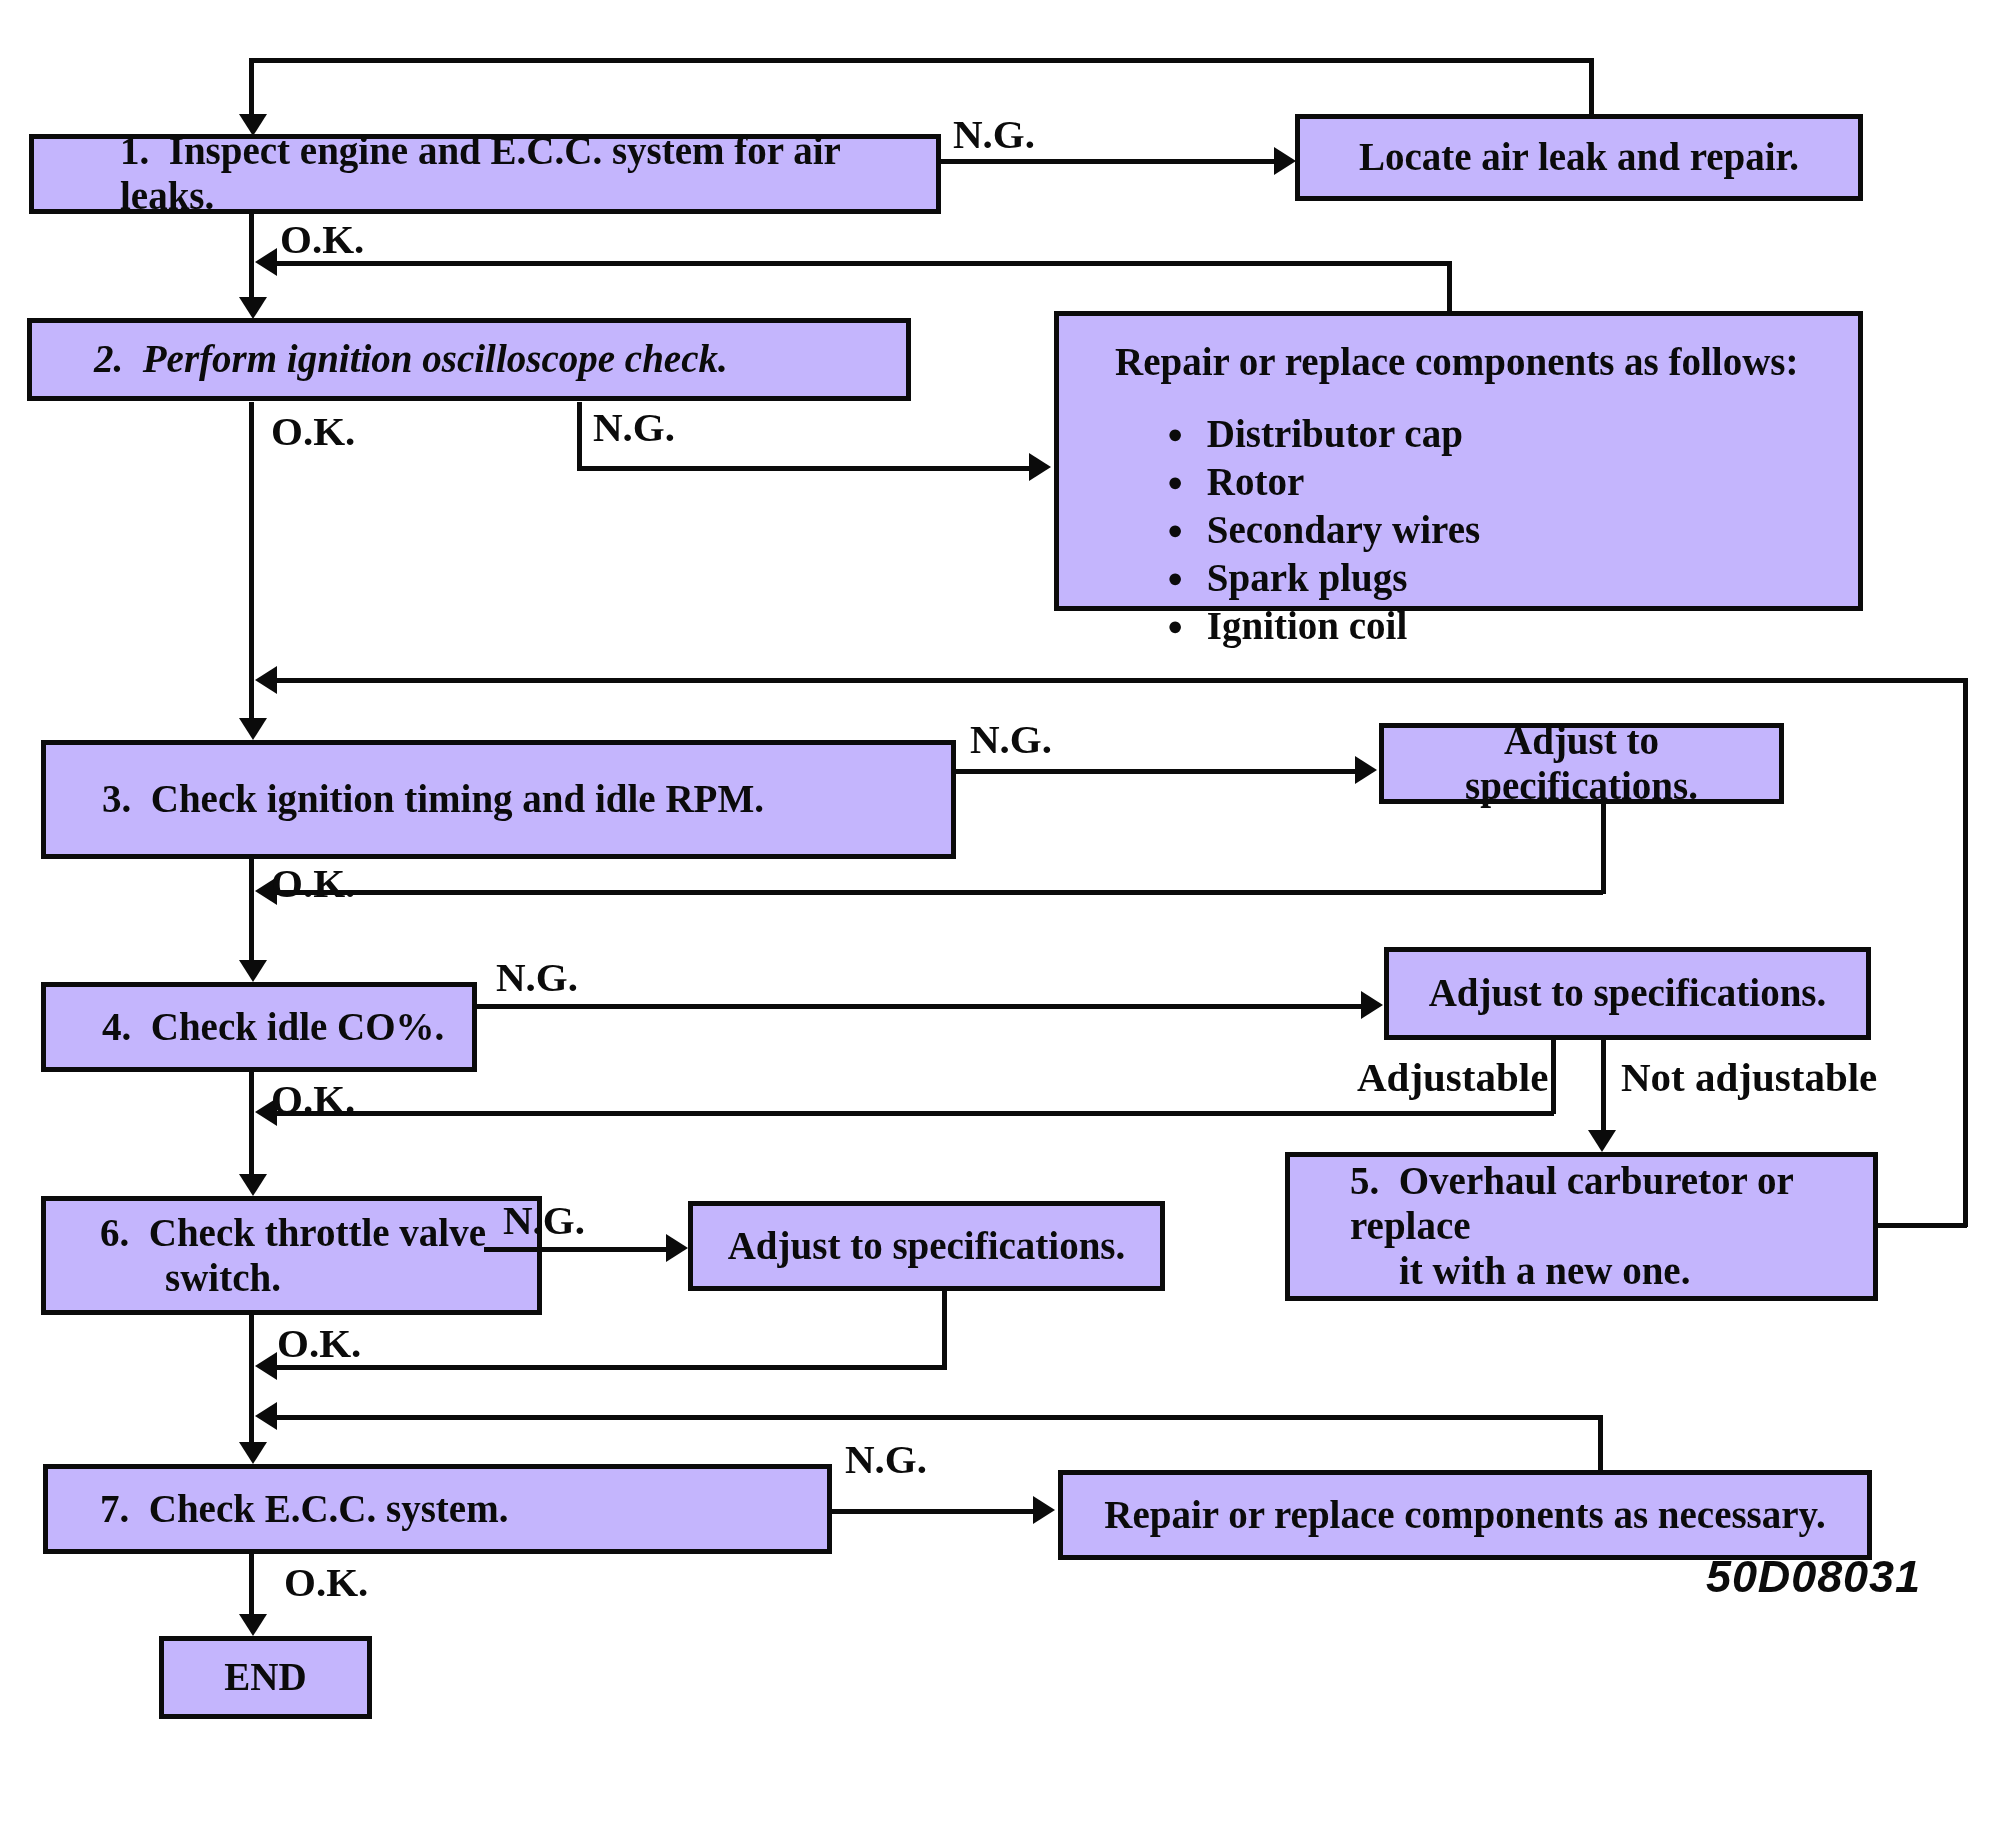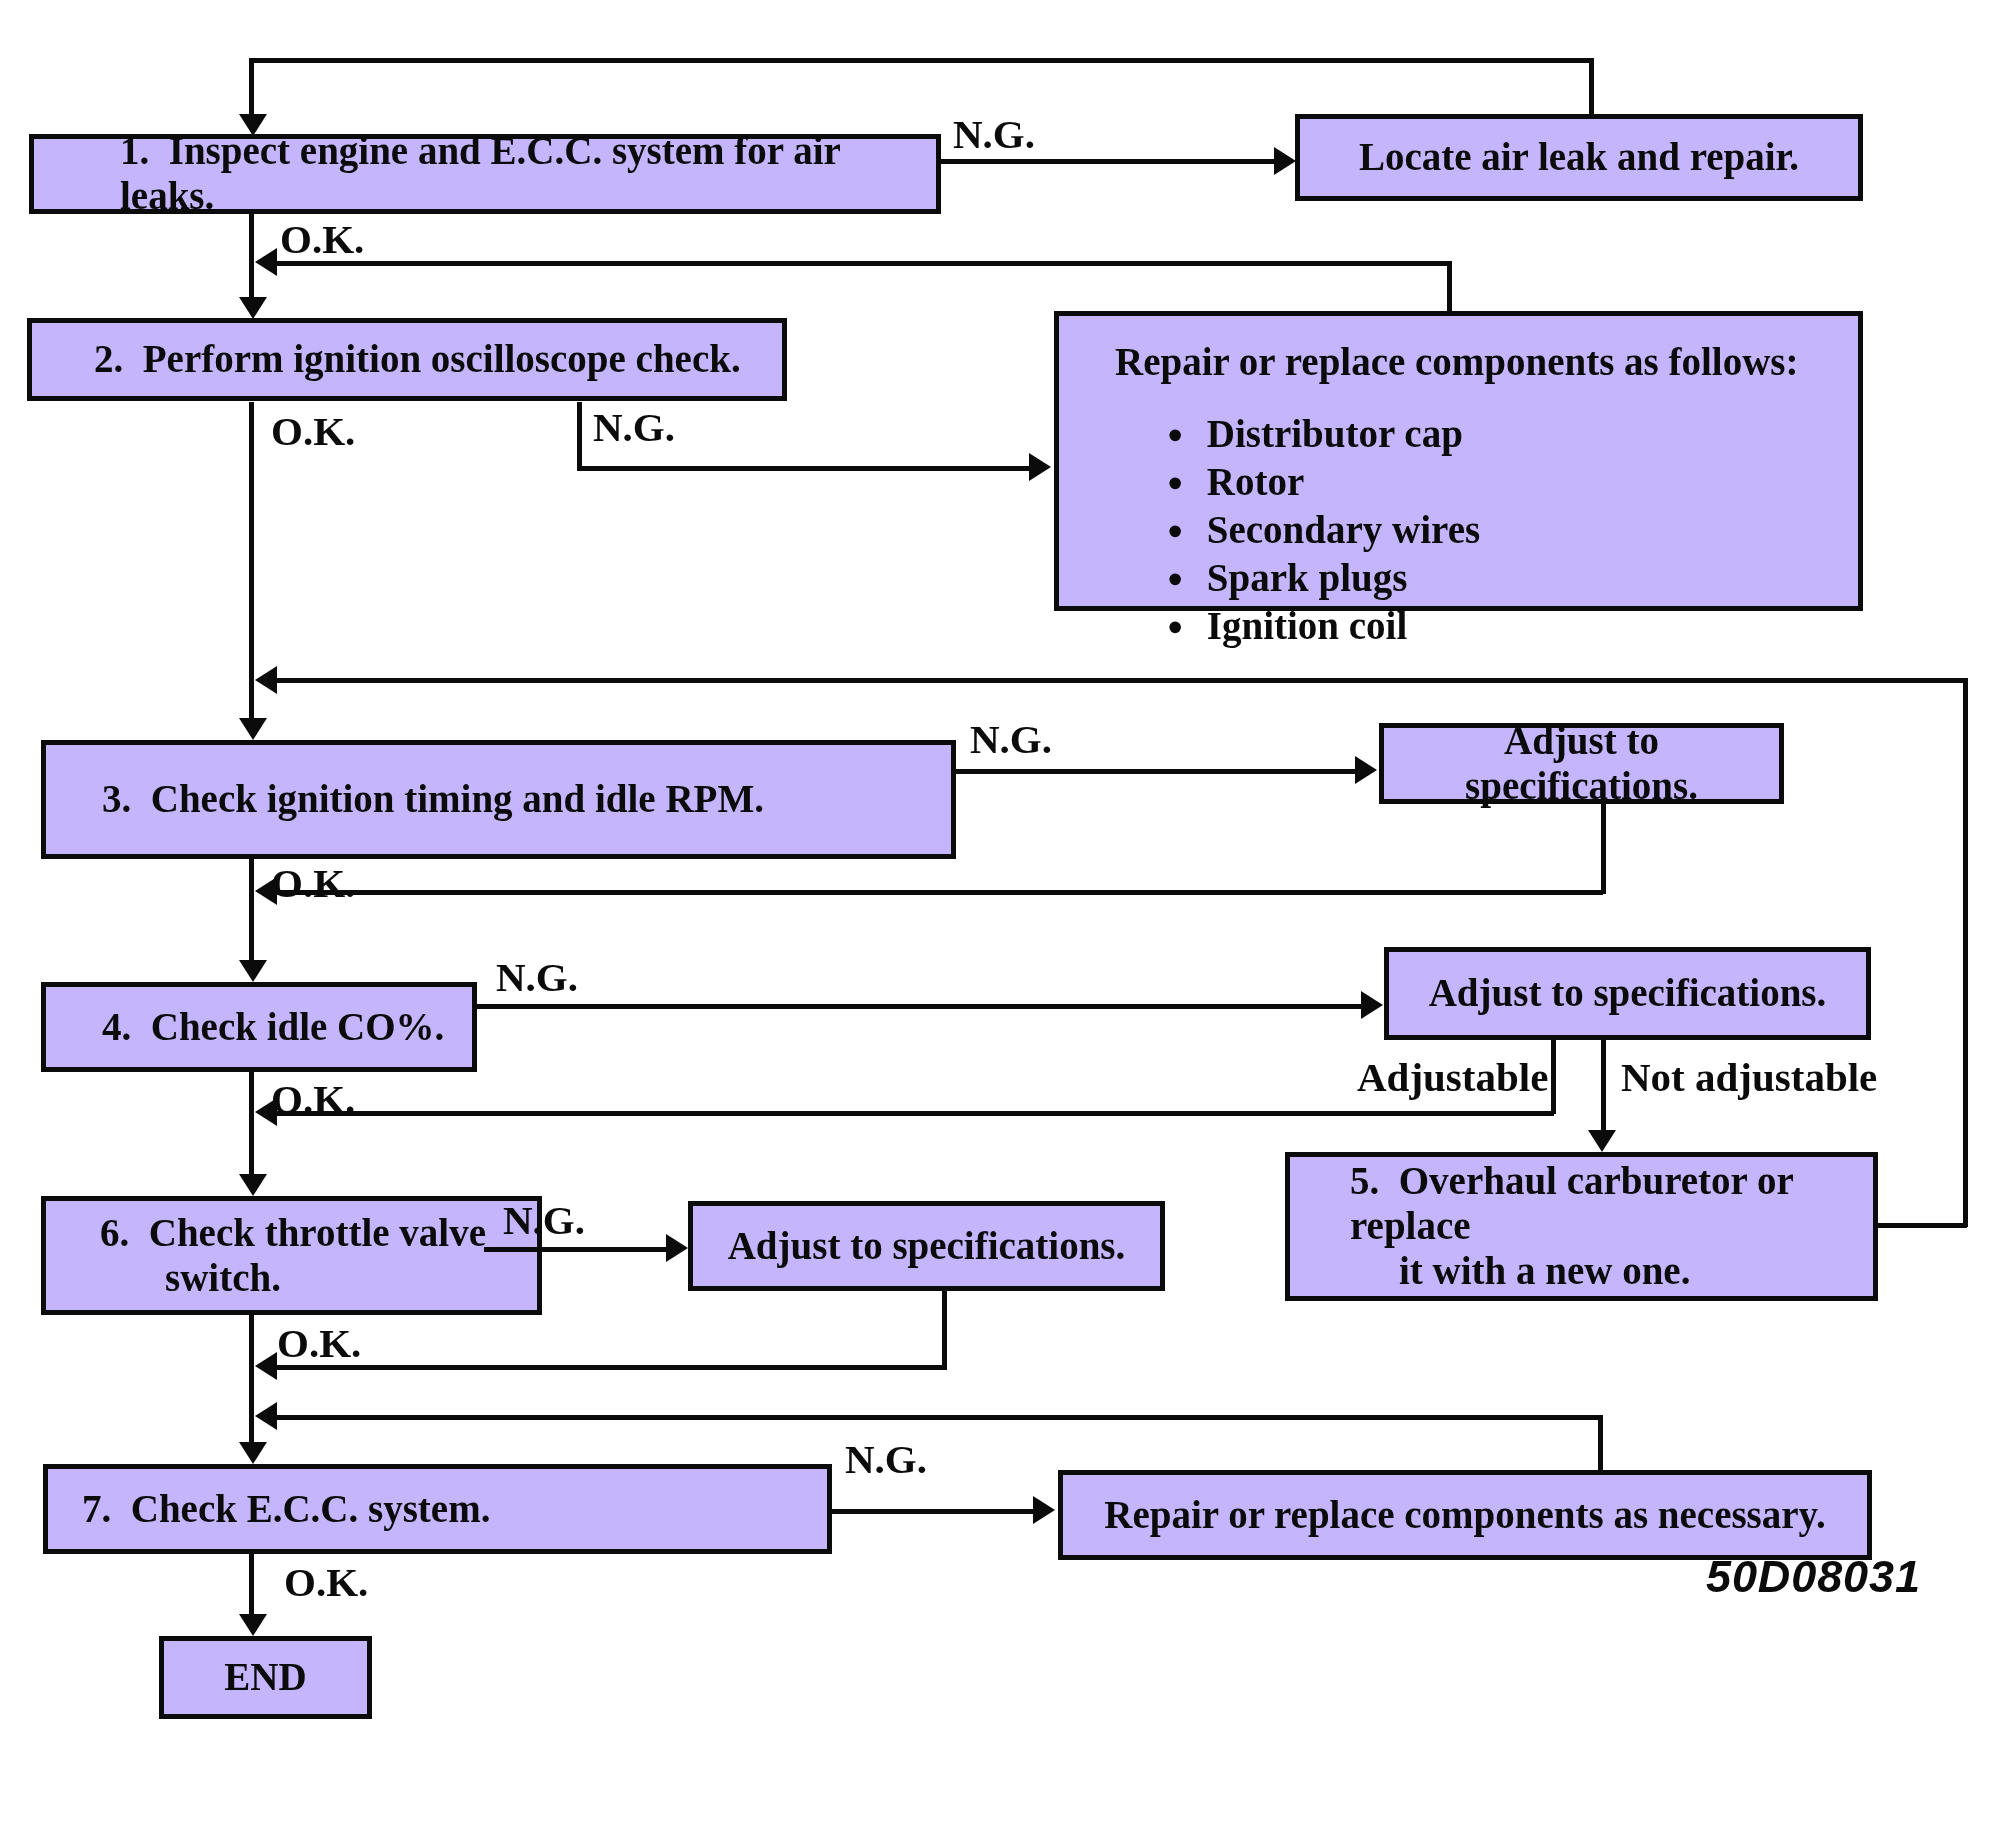--- a/index.html
+++ b/index.html
@@ -43,21 +43,21 @@
     <span class="txt">Locate air leak and repair.</span>
   </div>
 
   <div class="lbl" style="left:280px;top:215px;">O.K.</div>
   <div class="vline" style="left:249px;top:213px;height:87px;"></div>
   <div class="arr-d" style="left:239px;top:297px;"></div>
   <div class="hline" style="left:262px;top:261px;width:1187px;"></div>
   <div class="arr-l" style="left:255px;top:248px;"></div>
   <div class="vline" style="left:1447px;top:261px;height:51px;"></div>
 
-  <div class="box" style="left:27px;top:318px;width:760px;height:83px;padding-left:62px;">
+  <div class="box" style="left:27px;top:318px;width:884px;height:83px;padding-left:62px;font-style:italic;">
     <span class="txt">2.&nbsp; Perform ignition oscilloscope check.</span>
   </div>
   <div class="lbl" style="left:271px;top:407px;">O.K.</div>
   <div class="lbl" style="left:593px;top:403px;">N.G.</div>
 
   <div class="vline" style="left:577px;top:402px;height:69px;"></div>
   <div class="hline" style="left:577px;top:466px;width:452px;"></div>
   <div class="arr-r" style="left:1029px;top:453px;"></div>
 
   <div class="box repbox" style="left:1054px;top:311px;width:809px;height:300px;">
@@ -153,21 +153,21 @@
   <div class="hline" style="left:262px;top:1365px;width:683px;"></div>
   <div class="arr-l" style="left:255px;top:1352px;"></div>
 
   <div class="lbl" style="left:277px;top:1319px;">O.K.</div>
   <div class="vline" style="left:249px;top:1315px;height:128px;"></div>
   <div class="arr-d" style="left:239px;top:1442px;"></div>
   <div class="hline" style="left:262px;top:1415px;width:1339px;"></div>
   <div class="arr-l" style="left:255px;top:1402px;"></div>
   <div class="vline" style="left:1598px;top:1415px;height:55px;"></div>
 
-  <div class="box" style="left:43px;top:1464px;width:789px;height:90px;padding-left:34px;">
+  <div class="box" style="left:43px;top:1464px;width:789px;height:90px;padding-left:52px;">
     <span class="txt">7.&nbsp; Check E.C.C. system.</span>
   </div>
   <div class="lbl" style="left:845px;top:1435px;">N.G.</div>
   <div class="hline" style="left:832px;top:1509px;width:204px;"></div>
   <div class="arr-r" style="left:1033px;top:1496px;"></div>
 
   <div class="box center" style="left:1058px;top:1470px;width:814px;height:90px;">
     <span class="txt">Repair or replace components as necessary.</span>
   </div>
 

